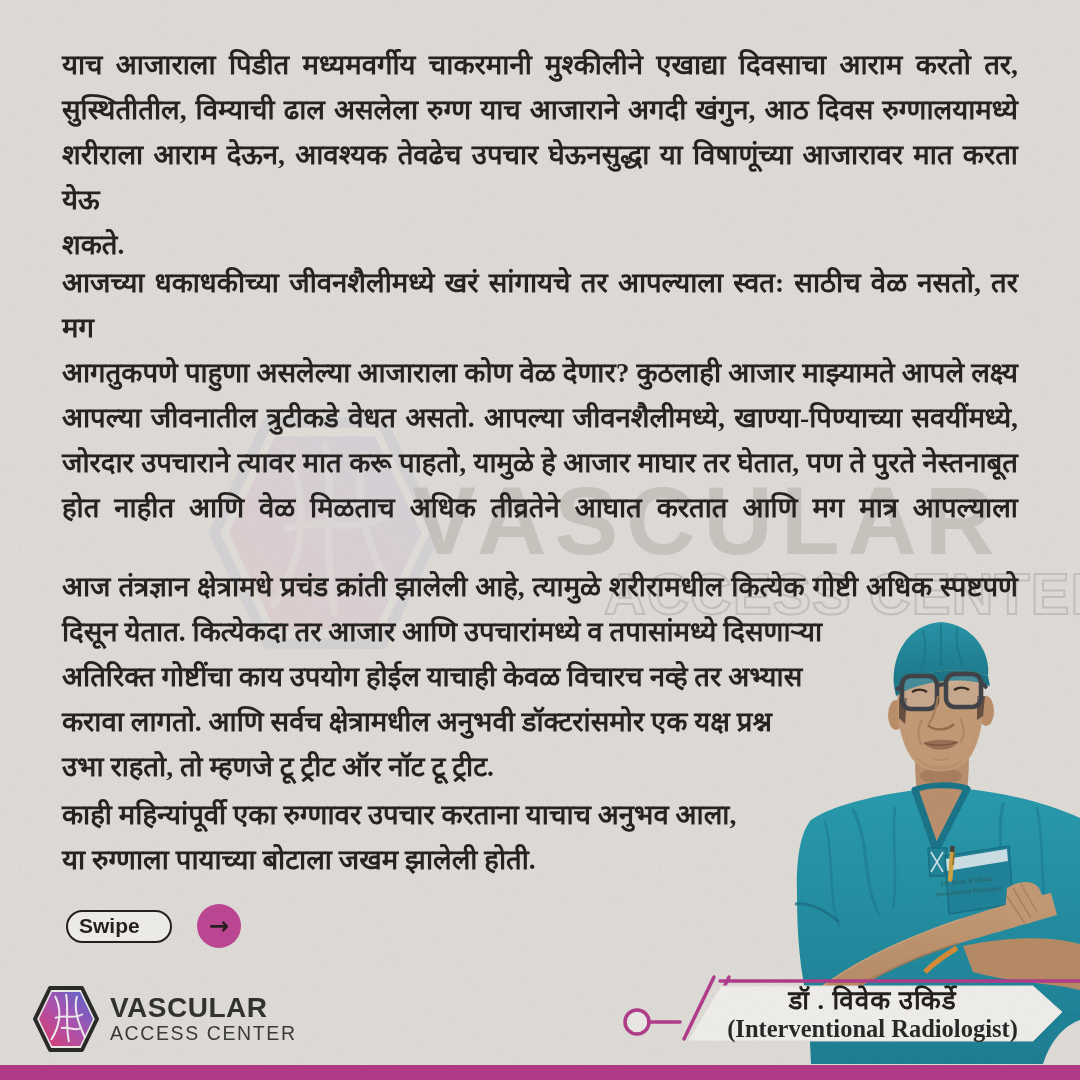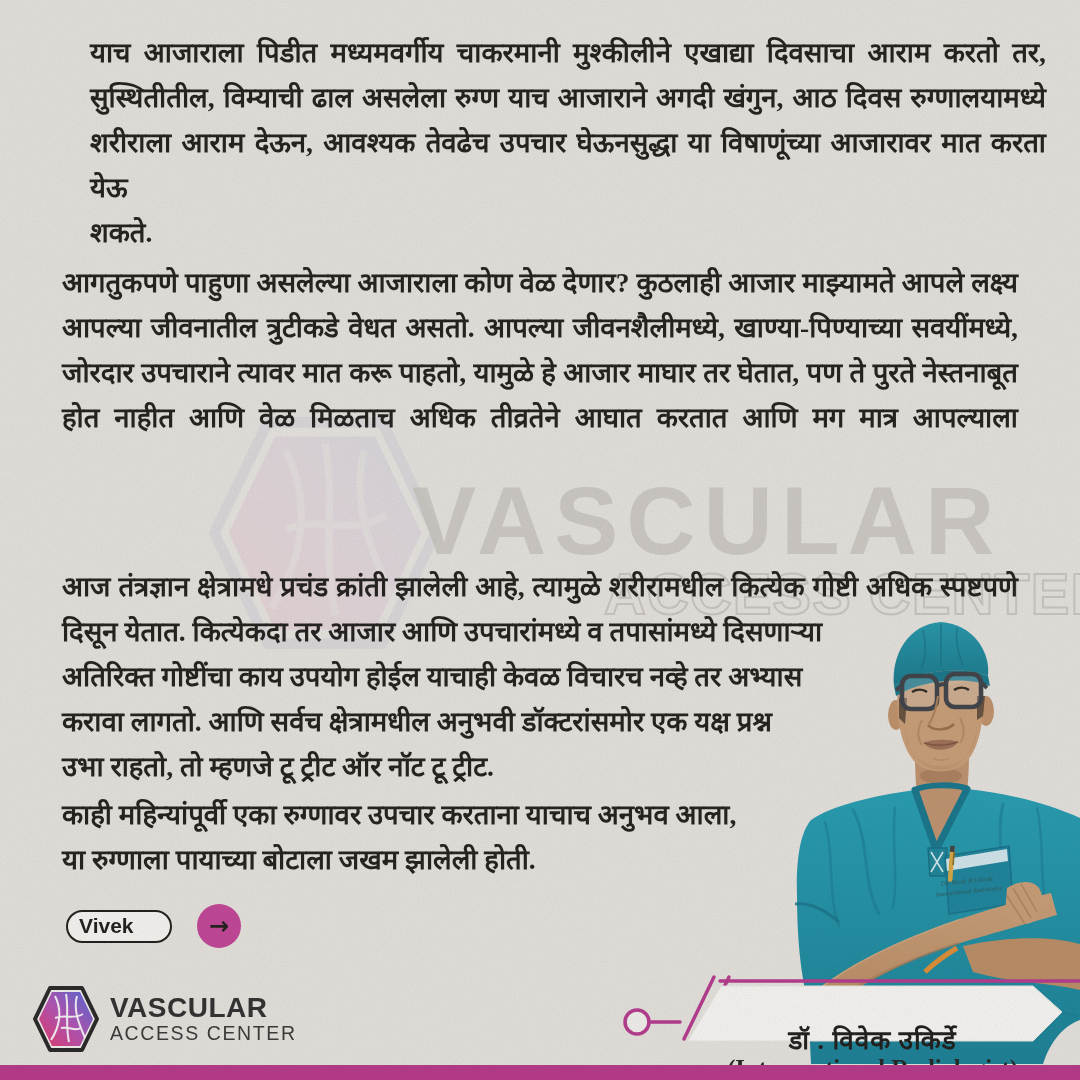--- a/index.html
+++ b/index.html
@@ -21,21 +21,21 @@
   }
   .wm-line2{
     position:absolute;left:604px;top:560px;z-index:1;
     font-family:"Liberation Sans", sans-serif;font-weight:700;font-size:58px;
     letter-spacing:1px;color:transparent;-webkit-text-stroke:2px #c6c2bd;
     opacity:.85;white-space:nowrap;
   }
   
   .para{position:absolute;left:62px;width:956px;z-index:2;
     font-size:27.5px;line-height:45px;font-weight:700;color:var(--ink);}
-  #p1{top:30px;margin-left:28px;} #p2{top:260px;} #p3{top:564px;} #p4{top:792px;}
+  #p1{top:42px;} #p2{top:260px;} #p3{top:564px;} #p4{top:792px;}
   .line{white-space:nowrap;}
   .line.j{white-space:normal;text-align:justify;text-align-last:justify;}
   
   .swipe{position:absolute;left:66px;top:910px;z-index:4;cursor:pointer;}
   .swipe-pill{
     position:absolute;left:0;top:0;width:106px;height:33px;border:2.5px solid #15120f;
     border-radius:18px;background:#fbfaf7;box-sizing:border-box;
   }
   .swipe-label{
     position:absolute;left:13px;top:4px;width:78px;text-align:left;
@@ -60,21 +60,21 @@
   
   .photo{position:absolute;left:795px;top:612px;z-index:3;}
   
   .banner-svg{position:absolute;left:600px;top:965px;z-index:6;}
   .banner-stroke{stroke:var(--accent);stroke-width:3.5;fill:none;stroke-linecap:round;}
   .banner-circle{fill:#f6f4f1;stroke:var(--accent);stroke-width:3.5;}
   .banner-shape{fill:#fcfbf9;stroke:#eceae4;stroke-width:1;}
   .banner-text{
     position:absolute;left:700px;top:986px;width:345px;z-index:7;text-align:center;
   }
-  .doctor-name{font-size:26px;font-weight:700;color:#141210;line-height:29px;letter-spacing:1px;margin-top:40px;}
+  .doctor-name{font-size:26px;font-weight:700;color:#141210;line-height:29px;letter-spacing:1px;}
   .doctor-title{font-family:"Liberation Serif", serif;font-size:24.5px;font-weight:600;color:#1a1a1a;line-height:27px;}
   
   .bottom-bar{position:absolute;left:0;top:1065px;width:1080px;height:15px;background:var(--bar);z-index:8;}
   
   .noise{position:absolute;left:0;top:0;z-index:9;pointer-events:none;opacity:.35;}
 </style>
 </head>
 <body>
 
 <div class="canvas">
@@ -99,20 +99,21 @@
   <div class="wm-line1">VASCULAR</div>
   <div class="wm-line2">ACCESS CENTER</div>
 
   <div class="para" id="p1">
       <div class="line j">याच आजाराला पिडीत मध्यमवर्गीय चाकरमानी मुश्कीलीने एखाद्या दिवसाचा आराम करतो तर,</div>
       <div class="line j">सुस्थितीतील, विम्याची ढाल असलेला रुग्ण याच आजाराने अगदी खंगुन, आठ दिवस रुग्णालयामध्ये</div>
       <div class="line j">शरीराला आराम देऊन, आवश्यक तेवढेच उपचार घेऊनसुद्धा या विषाणूंच्या आजारावर मात करता येऊ</div>
       <div class="line">शकते.</div>
     </div>
   <div class="para" id="p2">
+      <div class="line j">आजच्या धकाधकीच्या जीवनशैलीमध्ये खरं सांगायचे तर आपल्याला स्वत: साठीच वेळ नसतो, तर मग</div>
       <div class="line j">आगतुकपणे पाहुणा असलेल्या आजाराला कोण वेळ देणार? कुठलाही आजार माझ्यामते आपले लक्ष्य</div>
       <div class="line j">आपल्या जीवनातील त्रुटीकडे वेधत असतो. आपल्या जीवनशैलीमध्ये, खाण्या-पिण्याच्या सवयींमध्ये,</div>
       <div class="line j">जोरदार उपचाराने त्यावर मात करू पाहतो, यामुळे हे आजार माघार तर घेतात, पण ते पुरते नेस्तनाबूत</div>
       <div class="line j">होत नाहीत आणि वेळ मिळताच अधिक तीव्रतेने आघात करतात आणि मग मात्र आपल्याला</div>
     </div>
   <div class="para" id="p4">
       <div class="line">काही महिन्यांपूर्वी एका रुग्णावर उपचार करताना याचाच अनुभव आला,</div>
       <div class="line">या रुग्णाला पायाच्या बोटाला जखम झालेली होती.</div>
     </div>
   <div class="para" id="p3">
@@ -226,21 +227,21 @@
       <path d="M129,131 C137,127 155,127 163,130 C157,140 135,140 129,131 Z" fill="#9e6950"></path>
       <path d="M129,131 C140,134 152,134 163,130" stroke="#7c4e39" stroke-width="1.5" fill="none"></path>
       <path d="M138,146 C142,149 150,149 154,146" stroke="#a97a50" stroke-width="1.5" fill="none" opacity=".5"></path>
     </g>
 
     <path d="M248,452 C255,430 268,414 285,408 L285,452 Z" fill="#e9e6e2"></path>
   </svg>
 
   <div class="swipe">
     <div class="swipe-pill"></div>
-    <div class="swipe-label">Vivek</div>
+    <div class="swipe-label">Swipe</div>
     <div class="swipe-circle">
       <span class="swipe-arrow">→</span>
     </div>
   </div>
 
   <div class="brand">
     <svg width="66" height="70" viewBox="0 0 66 70">
       <defs>
         <linearGradient id="hexGrad" x1="0" y1="1" x2="1" y2="0">
           <stop offset="0" stop-color="#e82f68"></stop>

